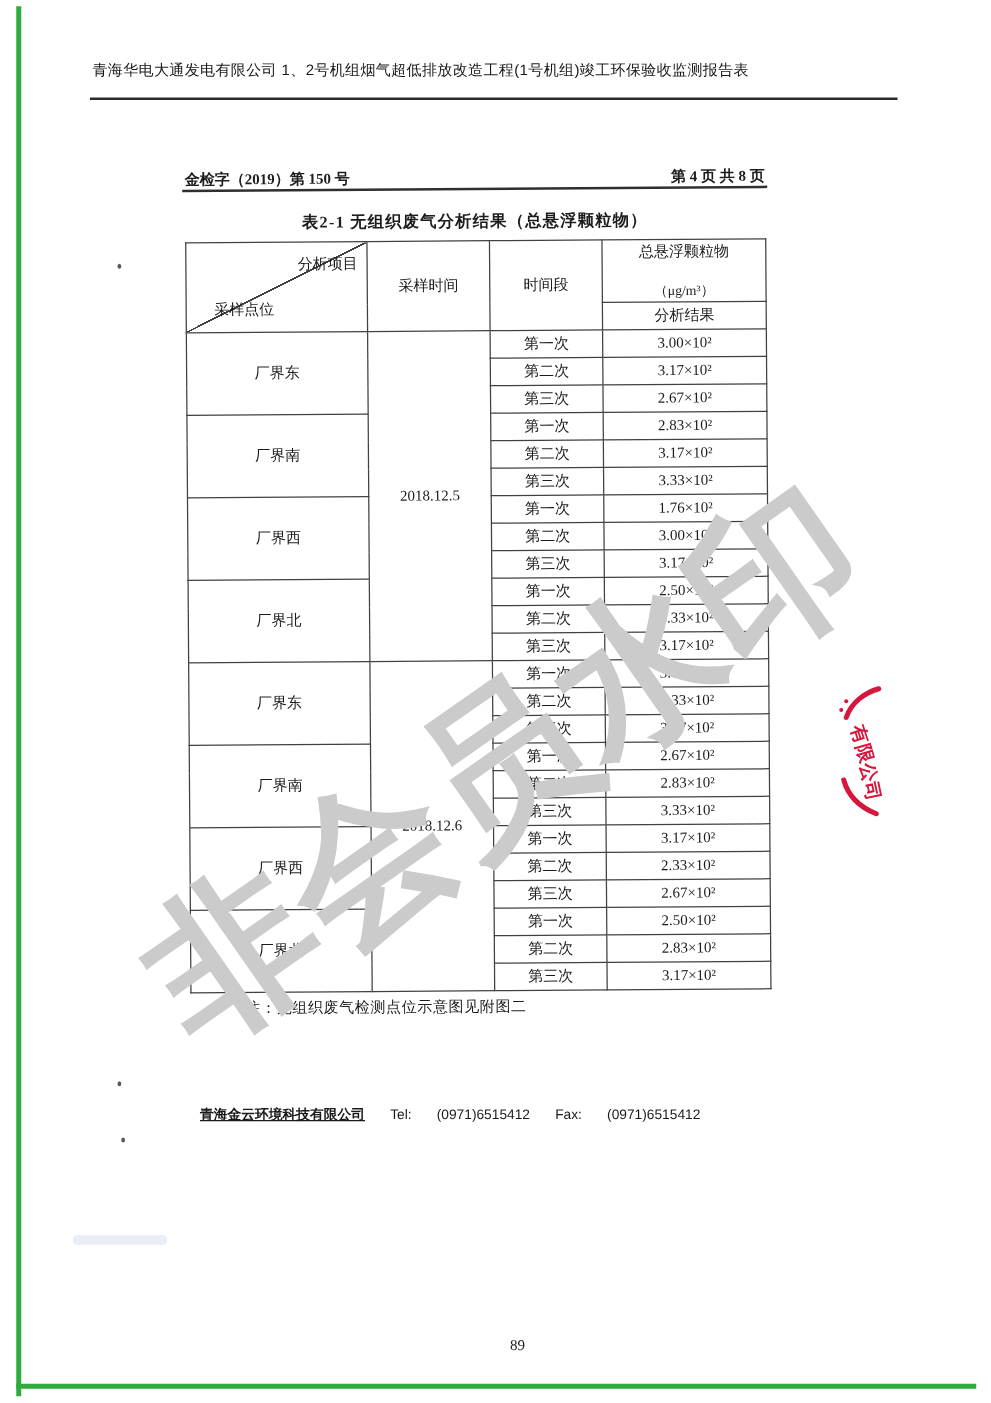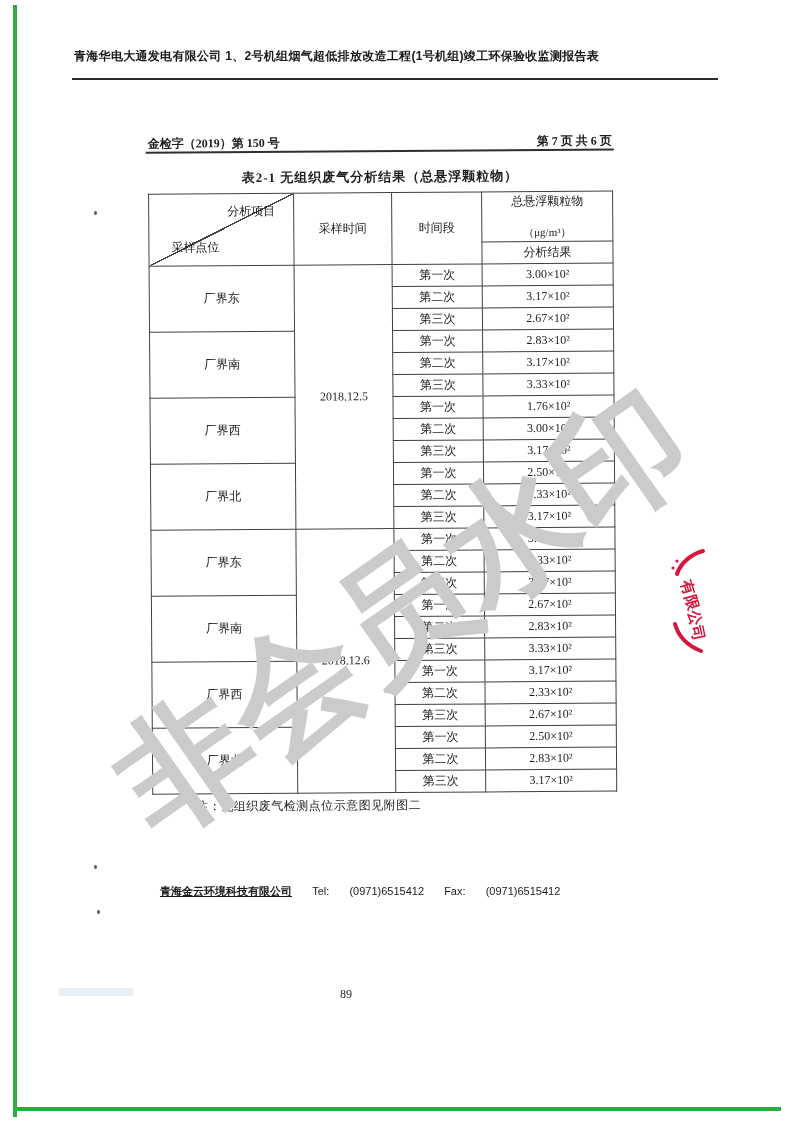--- a/index.html
+++ b/index.html
@@ -8,21 +8,21 @@
     background:#ffffff;color:#1d1d1d;
     font-family:"Liberation Serif",serif;
   }
   .abs{position:absolute;}
 
   
   .edge-left{left:13px;top:5px;width:4px;height:1112px;background:var(--edge-green);}
   .edge-bottom{left:13px;top:1107px;width:768px;height:4px;background:var(--edge-green);}
 
   
-  .page-head{left:74px;top:48px;width:660px;font-size:12px;font-weight:700;
+  .page-head{left:74px;top:48px;width:660px;font-size:12px;font-weight:400;
     letter-spacing:.3px;font-family:"Liberation Sans",sans-serif;color:#181818;}
   .page-head-rule{left:72px;top:78px;width:646px;height:2px;background:#2b2b2b;}
 
   
   .scan{left:0;top:0;width:793px;height:1122px;transform:rotate(-0.4deg);transform-origin:400px 470px;}
 
   .doc-row{left:150px;top:134px;width:464px;display:flex;justify-content:space-between;
     font-size:12px;font-weight:700;}
   .doc-underline{left:148px;top:150px;width:468px;height:2px;background:#2f2f2f;}
 
@@ -31,33 +31,33 @@
   .tbl-wrap{left:150px;top:192px;}
   table{border-collapse:collapse;table-layout:fixed;width:464px;}
   td{border:1.2px solid #414141;text-align:center;vertical-align:middle;
      font-size:12px;padding:0;overflow:hidden;color:#1c1c1c;}
   tbody tr{height:22px;}
   .hrow1{height:50px;}
   .hrow2{height:22px;}
   .diag-cell{position:relative;padding:0;}
   .diag-inner{position:absolute;inset:0;
     background:linear-gradient(to bottom right,transparent 49.5%,#414141 49.5%,#414141 50.6%,transparent 50.6%);}
-  .diag-top{position:absolute;top:9px;right:18px;font-size:12px;}
+  .diag-top{position:absolute;top:9px;right:7px;font-size:12px;}
   .diag-bottom{position:absolute;bottom:9px;left:22px;font-size:12px;}
   .hdr-unit{display:block;font-size:11px;margin-top:15px;}
 
   .note{left:194px;top:797px;font-size:12px;letter-spacing:.5px;}
 
   
   .footer{left:160px;top:884px;font-size:11px;font-family:"Liberation Sans",sans-serif;color:#1a1a1a;}
   .footer .co{font-weight:700;text-decoration:underline;}
   .footer .gap{display:inline-block;width:14px;}
   .footer-line2{margin-top:4px;}
 
-  .page-num{left:340px;top:987px;width:80px;text-align:left;font-size:12px;}
+  .page-num{left:340px;top:1069px;width:80px;text-align:right;font-size:12px;}
 
   
   .watermark{left:48px;top:524px;width:710px;text-align:center;white-space:nowrap;
     font-size:132px;font-weight:700;font-family:"Liberation Sans",sans-serif;
     color:var(--wm-gray);transform:rotate(-35deg);pointer-events:none;z-index:5;}
 
   
   .stamp{left:669px;top:548px;z-index:6;}
 
   
@@ -70,21 +70,21 @@
 <div class="abs edge-left"></div>
 <div class="abs edge-bottom"></div>
 
 <div class="abs page-head">青海华电大通发电有限公司 1、2号机组烟气超低排放改造工程(1号机组)竣工环保验收监测报告表</div>
 <div class="abs page-head-rule"></div>
 
 <div class="abs scan">
 
   <div class="abs doc-row">
     <span>金检字（2019）第 150 号</span>
-    <span>第 7 页 共 6 页</span>
+    <span>第 4 页 共 8 页</span>
   </div>
   <div class="abs doc-underline"></div>
 
   <div class="abs tbl-title">表2-1  无组织废气分析结果（总悬浮颗粒物）</div>
 
   <div class="abs tbl-wrap">
     <table>
       <colgroup>
           <col style="width:145px">
           <col style="width:98px">

